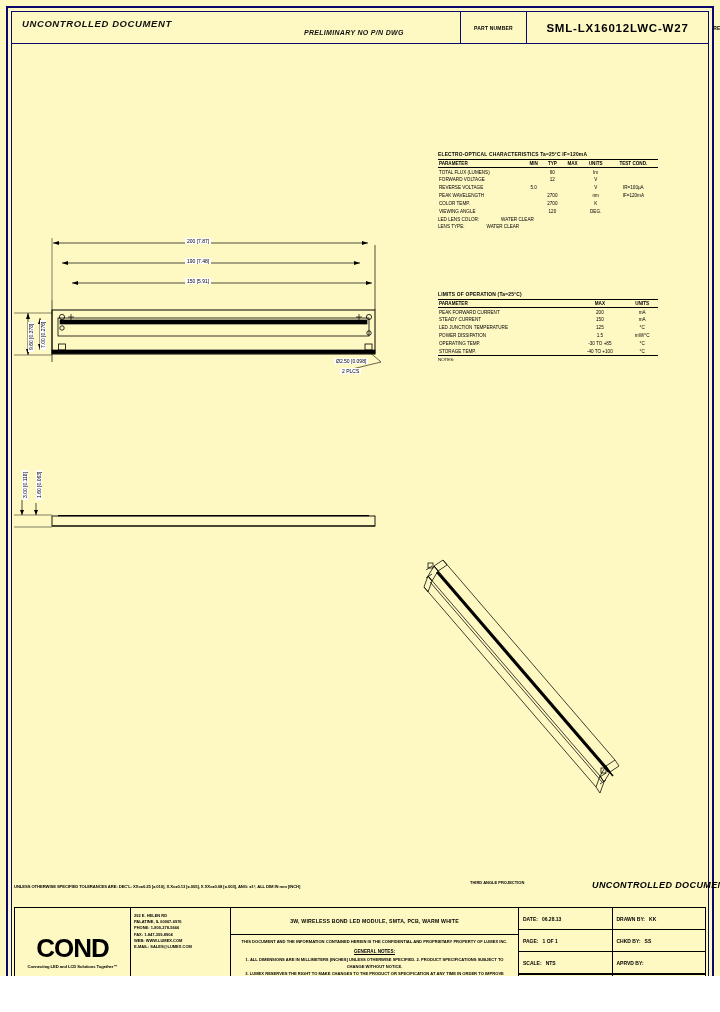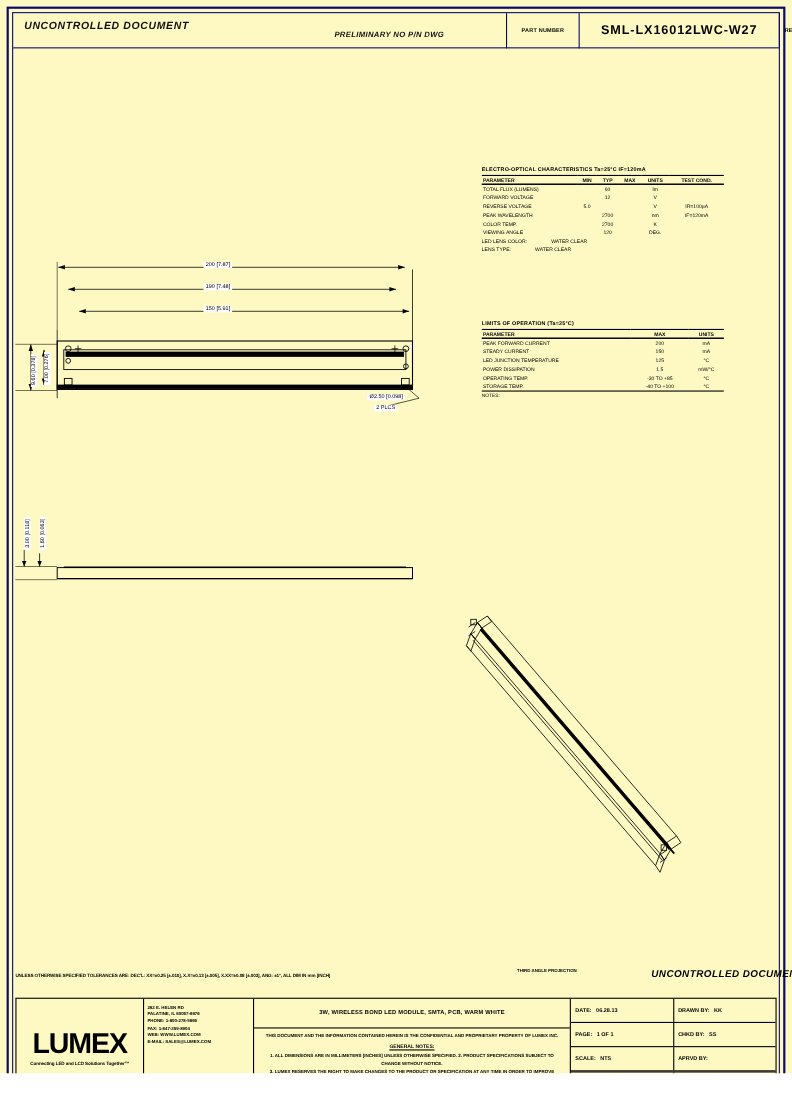--- a/index.html
+++ b/index.html
@@ -324,21 +324,21 @@
   <div class="dimtext vert" style="left:22px;top:500px;">3.00 [0.118]</div>
   <div class="dimtext vert" style="left:36px;top:500px;">1.60 [0.063]</div>
 
   <div class="notes-line">UNLESS OTHERWISE SPECIFIED TOLERANCES ARE: DEC'L: XX=±0.25 [±.010], X.X=±0.13 [±.005], X.XX=±0.08 [±.003], ANG: ±1°, ALL DIM IN mm [INCH]</div>
   <div class="notes-right">THIRD ANGLE PROJECTION</div>
   <div class="uncontrolled-bot">UNCONTROLLED DOCUMENT</div>
 
   <div class="tb">
 
     <div class="tb-logo">
-      <div class="logo-word">LUMEX</div>
+      <div class="logo-word">COND</div>
       <div class="logo-tag">Connecting LED and LCD Solutions Together™</div>
     </div>
 
     <div class="tb-addr">
       <div>292 E. HELEN RD</div>
       <div>PALATINE, IL 60067-6976</div>
       <div>PHONE: 1-800-278-5666</div>
       <div>FAX: 1-847-359-8904</div>
       <div>WEB: WWW.LUMEX.COM</div>
       <div>E-MAIL: SALES@LUMEX.COM</div>

